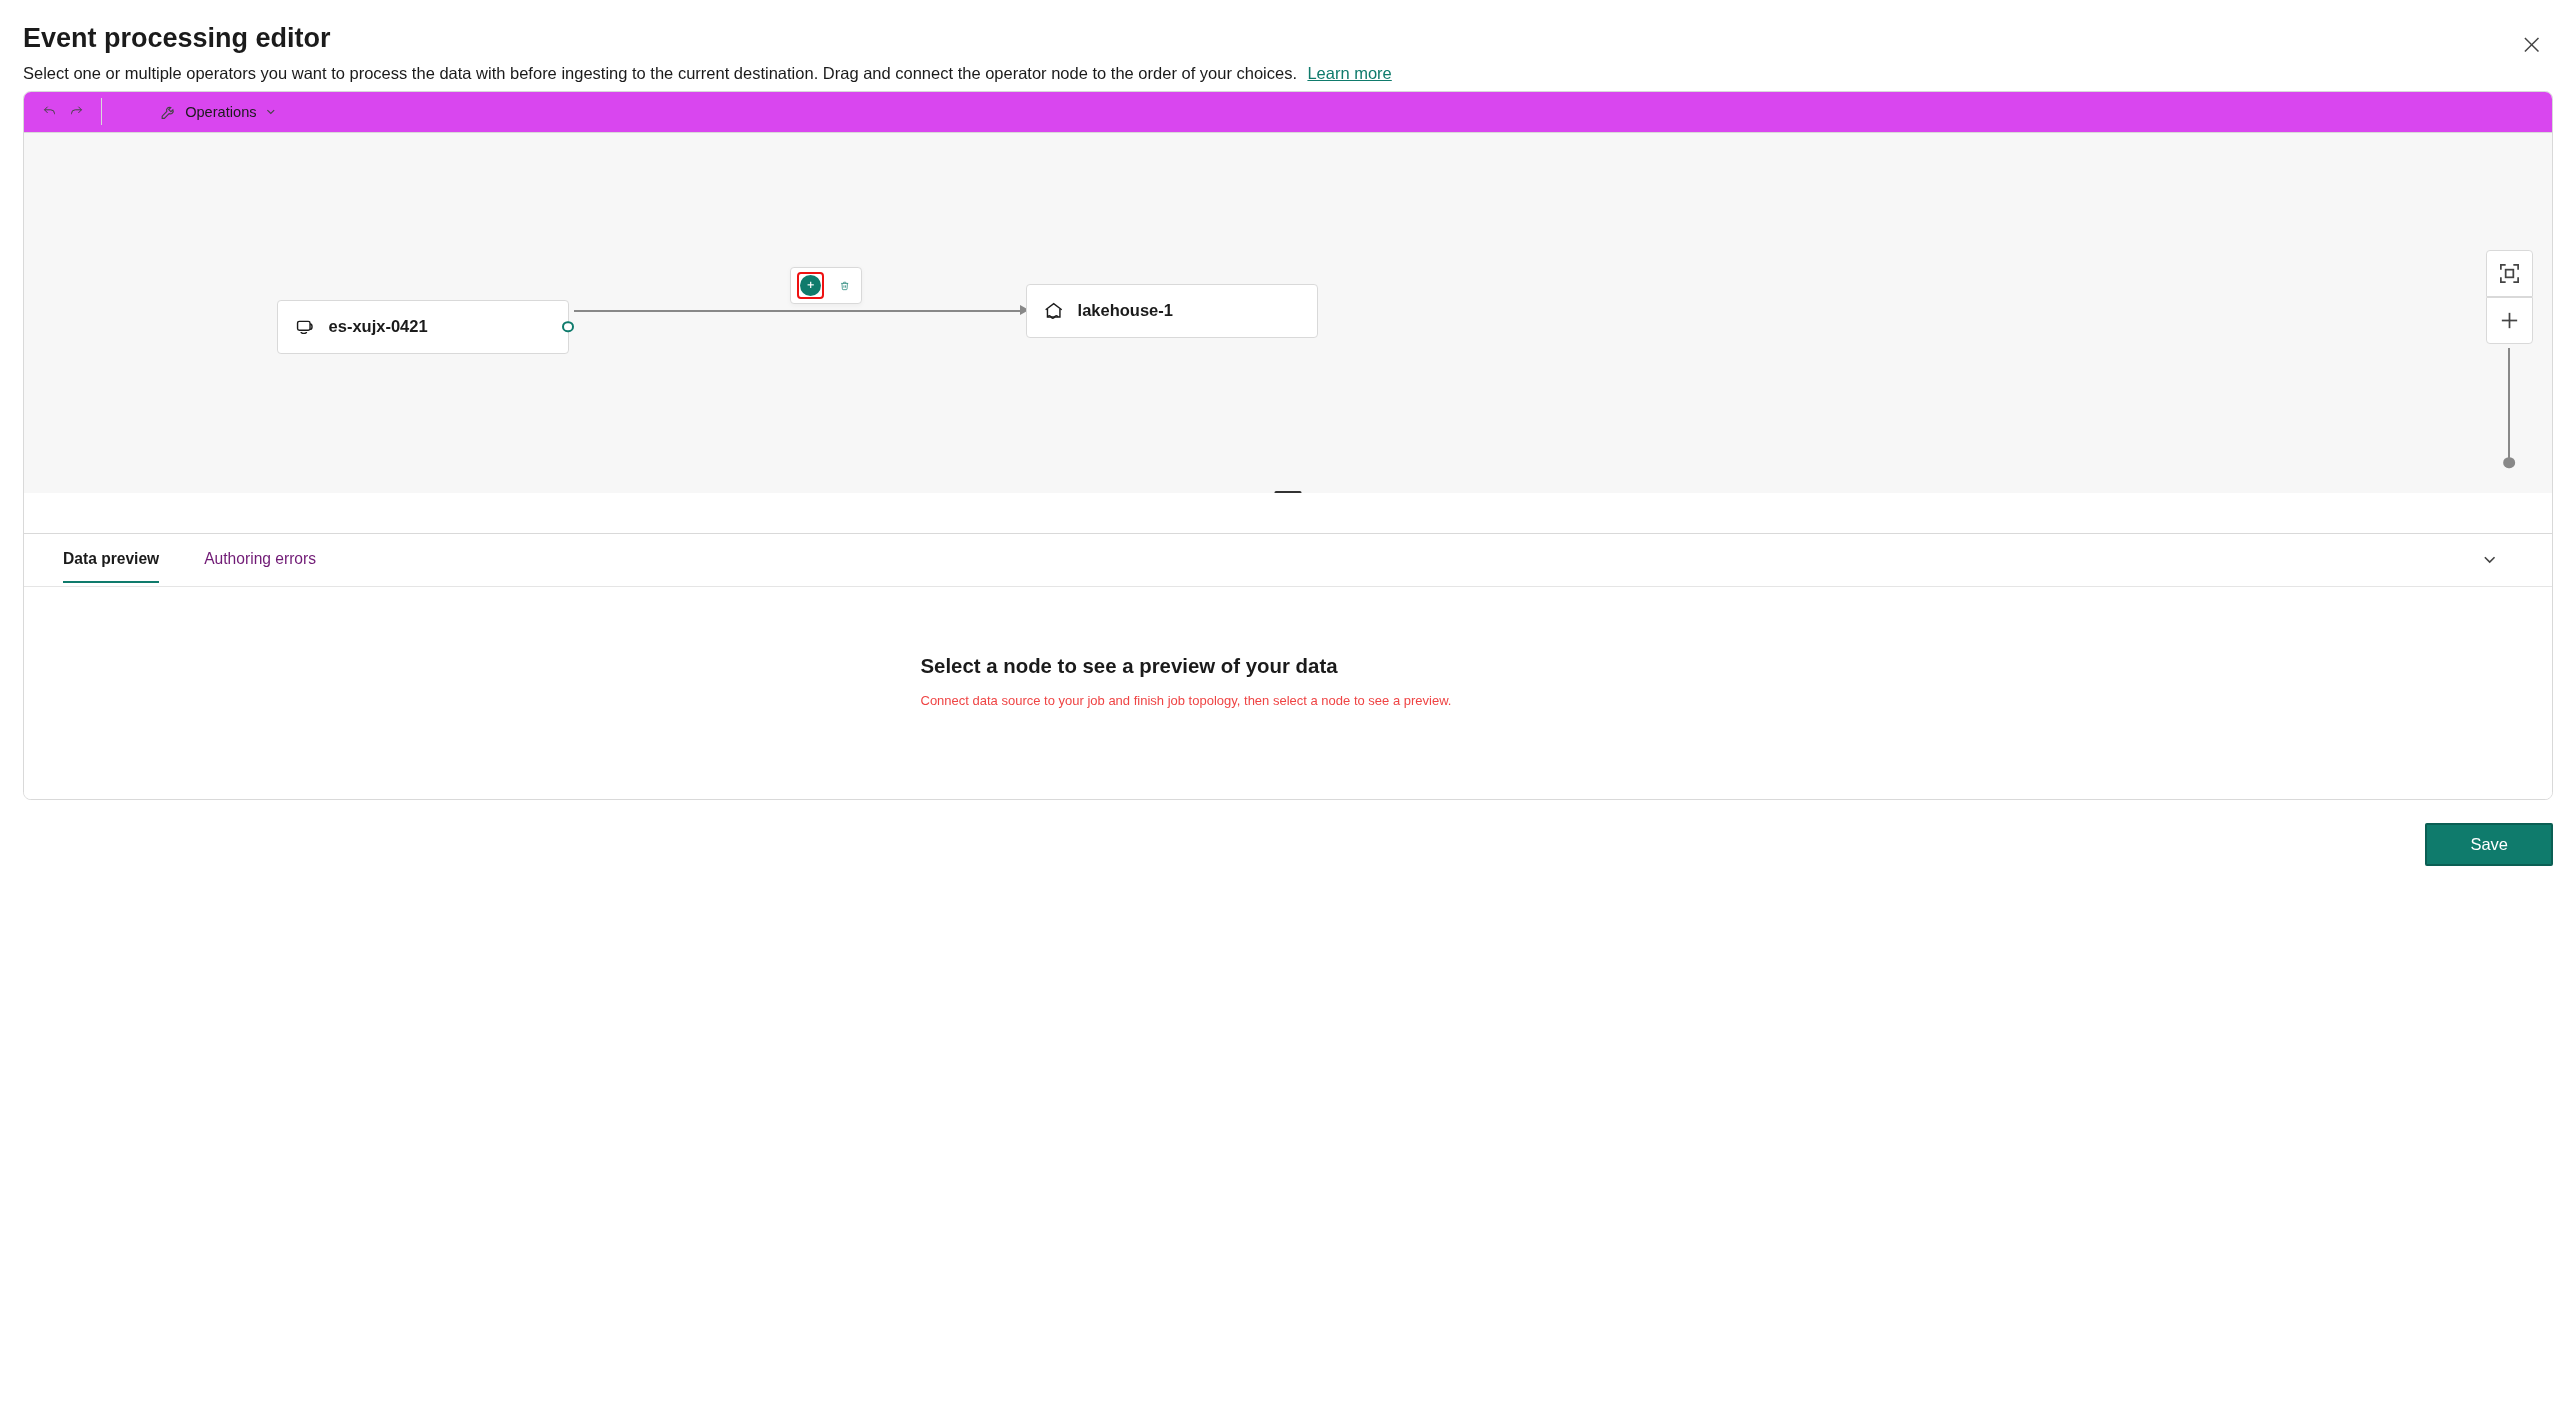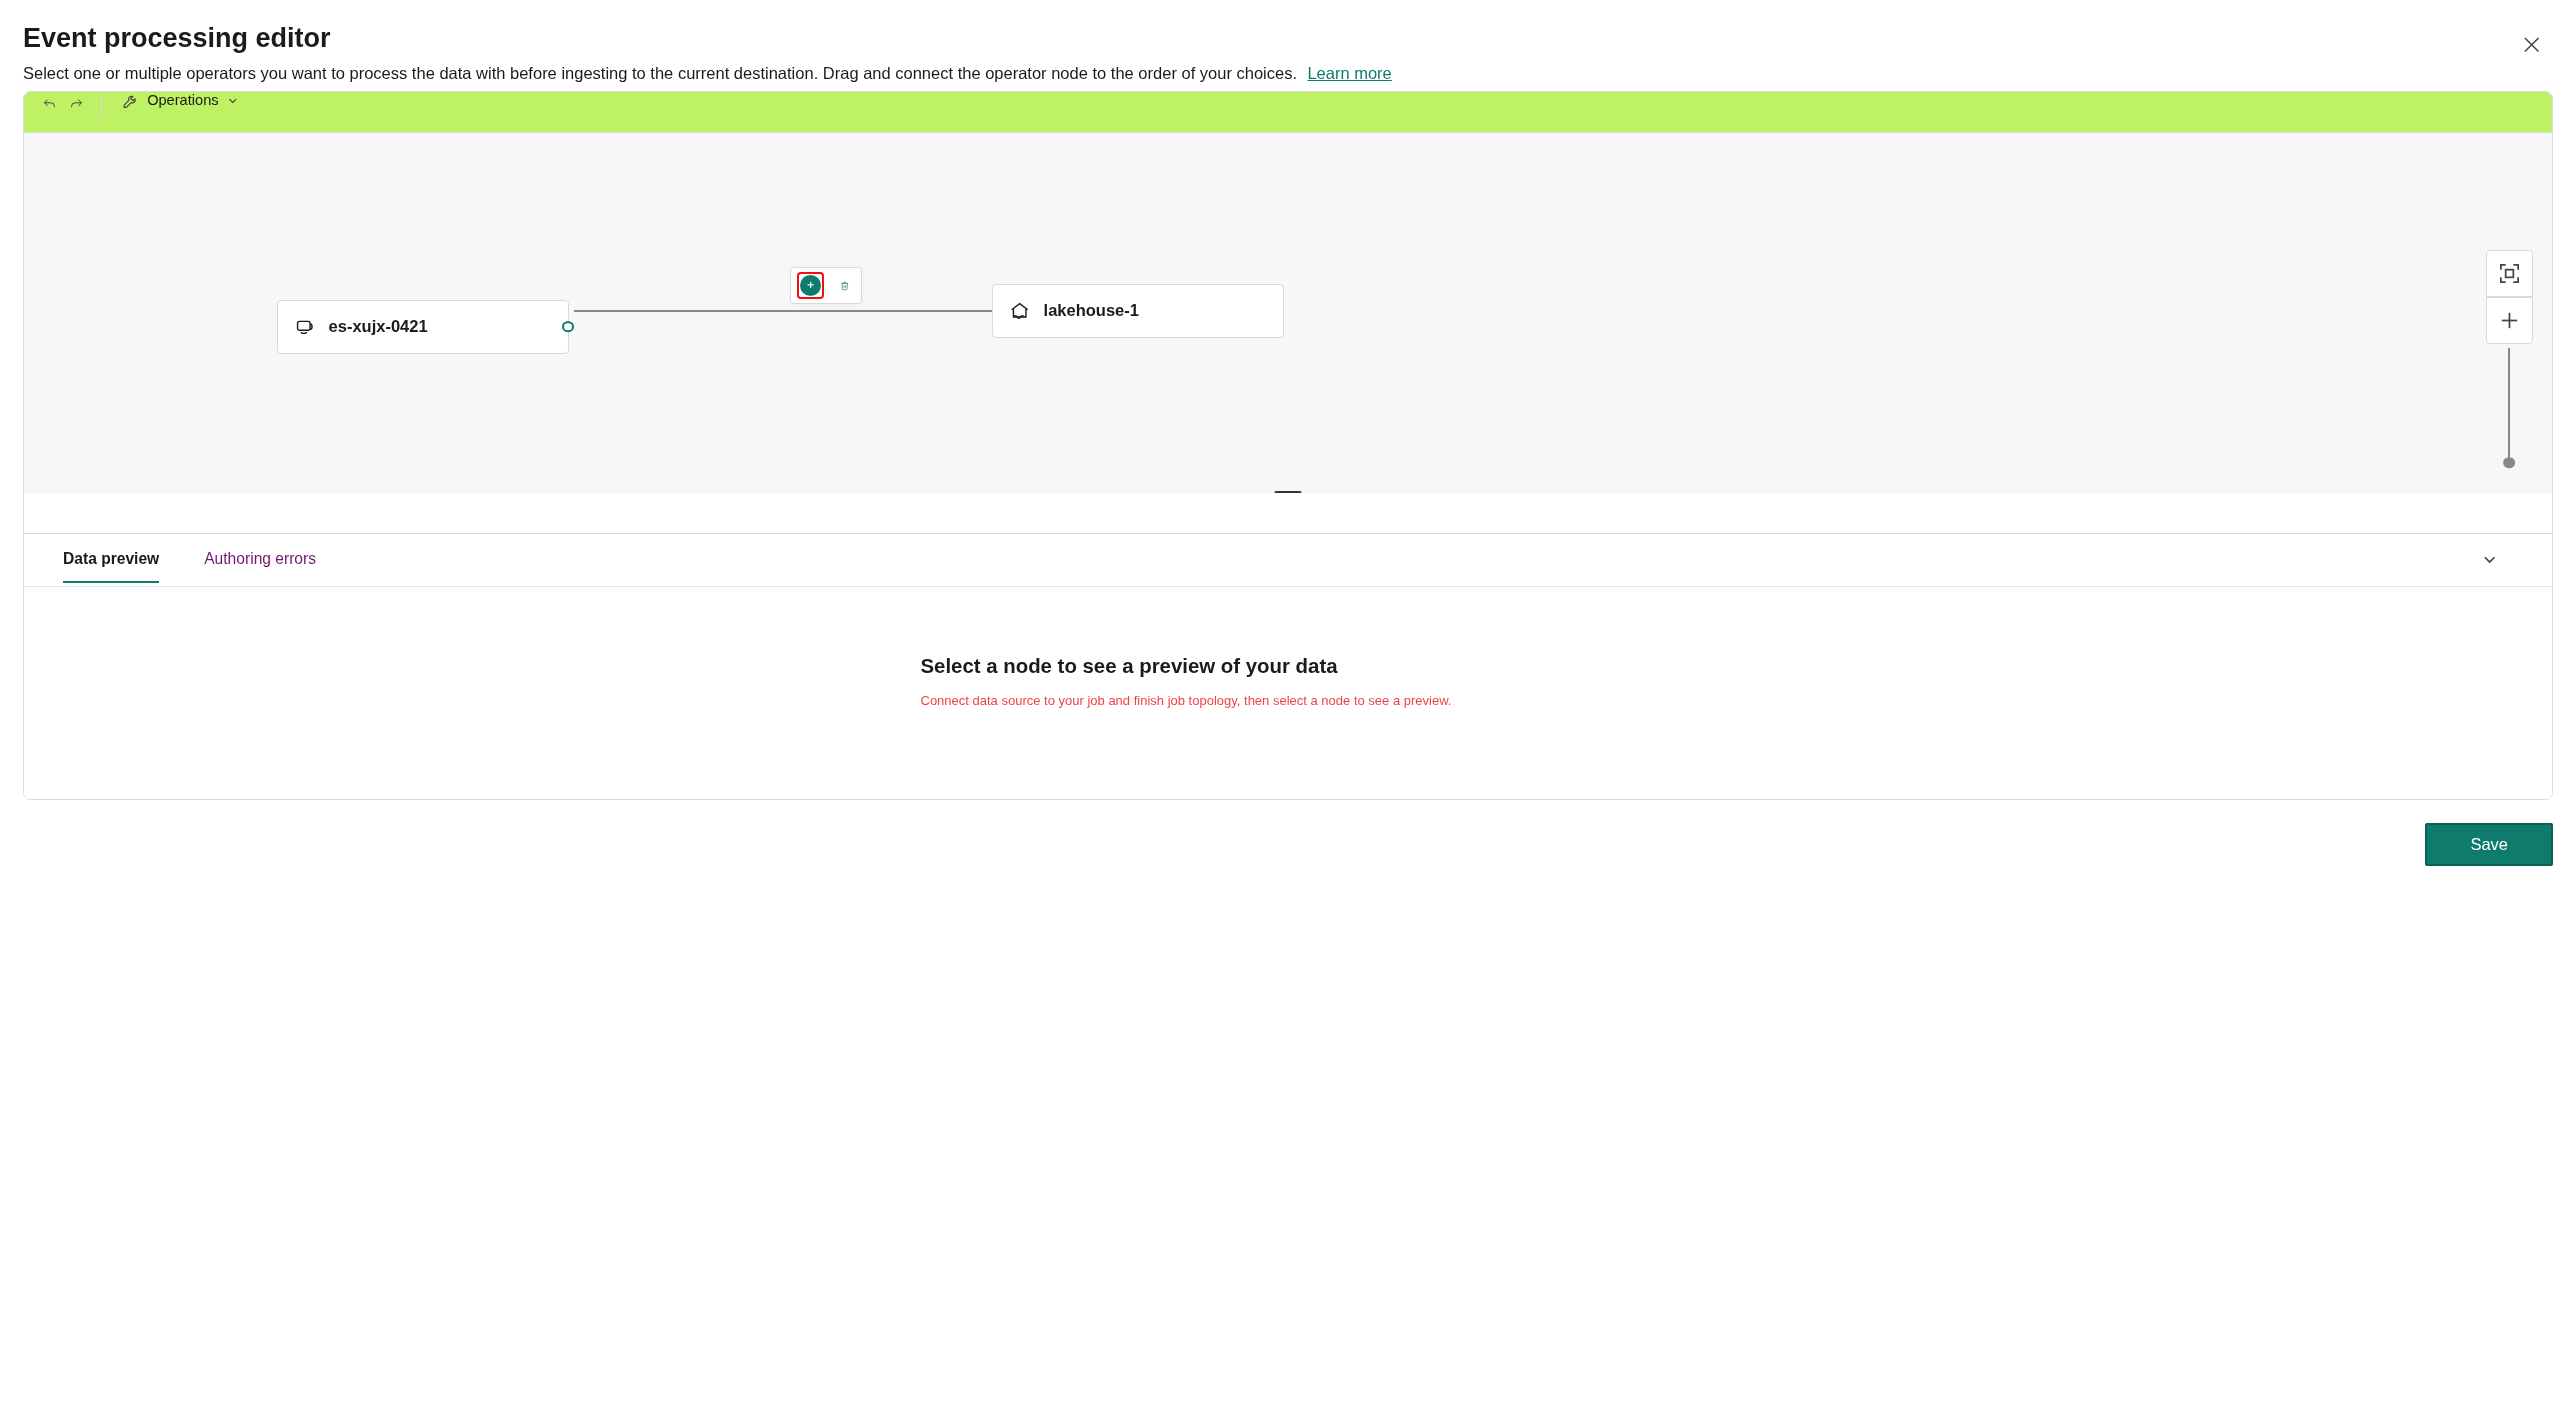--- a/index.html
+++ b/index.html
@@ -46,24 +46,25 @@
   }
   .workspace-frame {
     border: 1px solid #d9d9d9;
     border-radius: 7.8px;
     overflow: hidden;
     display: flex;
     flex-direction: column;
   }
   .toolbar-row {
     display: flex;
-    align-items: flex-start;
+    align-items: center;
     border-bottom: 1px solid #d9d9d9;
-    background: #bef264;
+    background: #d946ef;
     height: 41px;
+    gap: 38px;
   }
   .toolbar-seg {
     display: flex;
     align-items: center;
     padding: 0 11.7px;
     border-right: 1px solid #d9d9d9;
   }
   .toolbar-seg:last-child { border-right: none; flex: 1; }
   .icon-btn {
     width: 27px;
@@ -349,21 +350,21 @@
           <svg width="17.5" height="17.5" viewBox="0 0 24 24" fill="none" stroke="#0f7b6c" stroke-width="1.8">
             <polyline points="3 6 5 6 21 6"></polyline>
               <path d="M19 6l-1 14a2 2 0 0 1-2 2H8a2 2 0 0 1-2-2L5 6"></path>
               <path d="M10 11v6"></path>
               <path d="M14 11v6"></path>
               <path d="M9 6V4a1 1 0 0 1 1-1h4a1 1 0 0 1 1 1v2"></path>
           </svg>
         </button>
       </div>
 
-      <div class="node-card" style="left:968px; top:151px;">
+      <div class="node-card" style="left:1002px; top:151px;">
         <svg width="21.4" height="21.4" viewBox="0 0 24 24" fill="none" stroke="#1b1b1b" stroke-width="1.6">
           <path d="M3 11 12 4l9 7"></path>
             <path d="M5 10v9h14v-9"></path>
             <path d="M5 19c1-2 3-2 4 0s3 2 4 0 3-2 4 0"></path>
         </svg>
         <span>lakehouse-1</span>
       </div>
 
       <div class="canvas-controls">
         <button class="zoom-btn top" title="Fit to screen">

